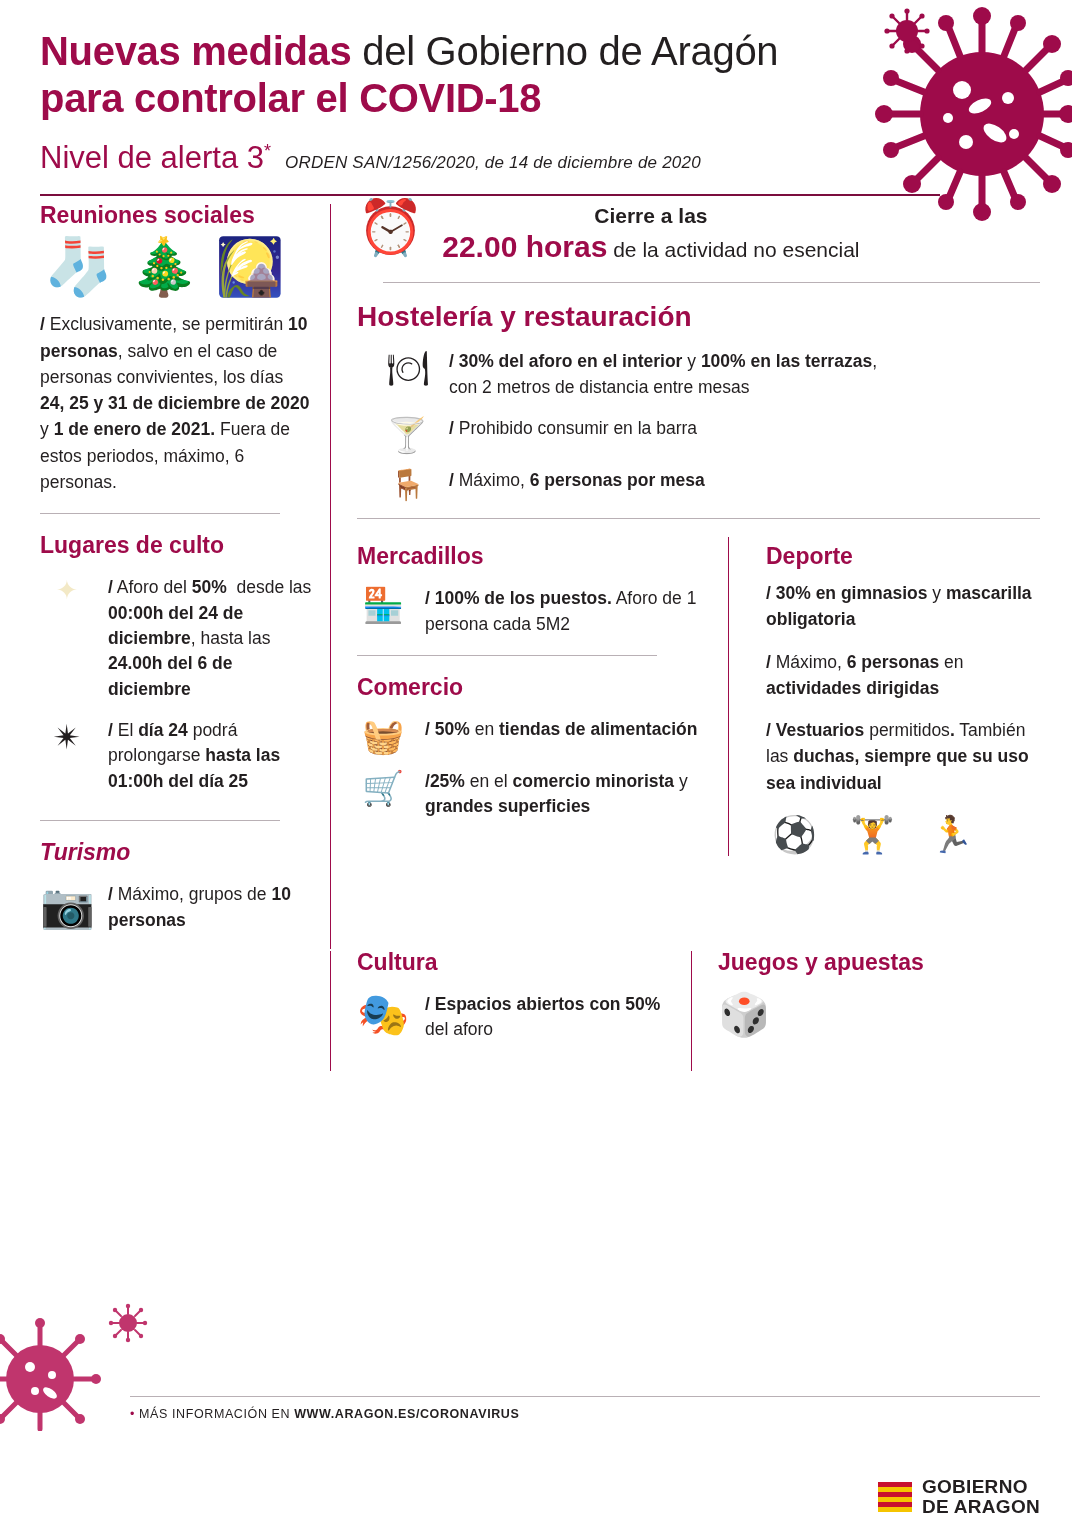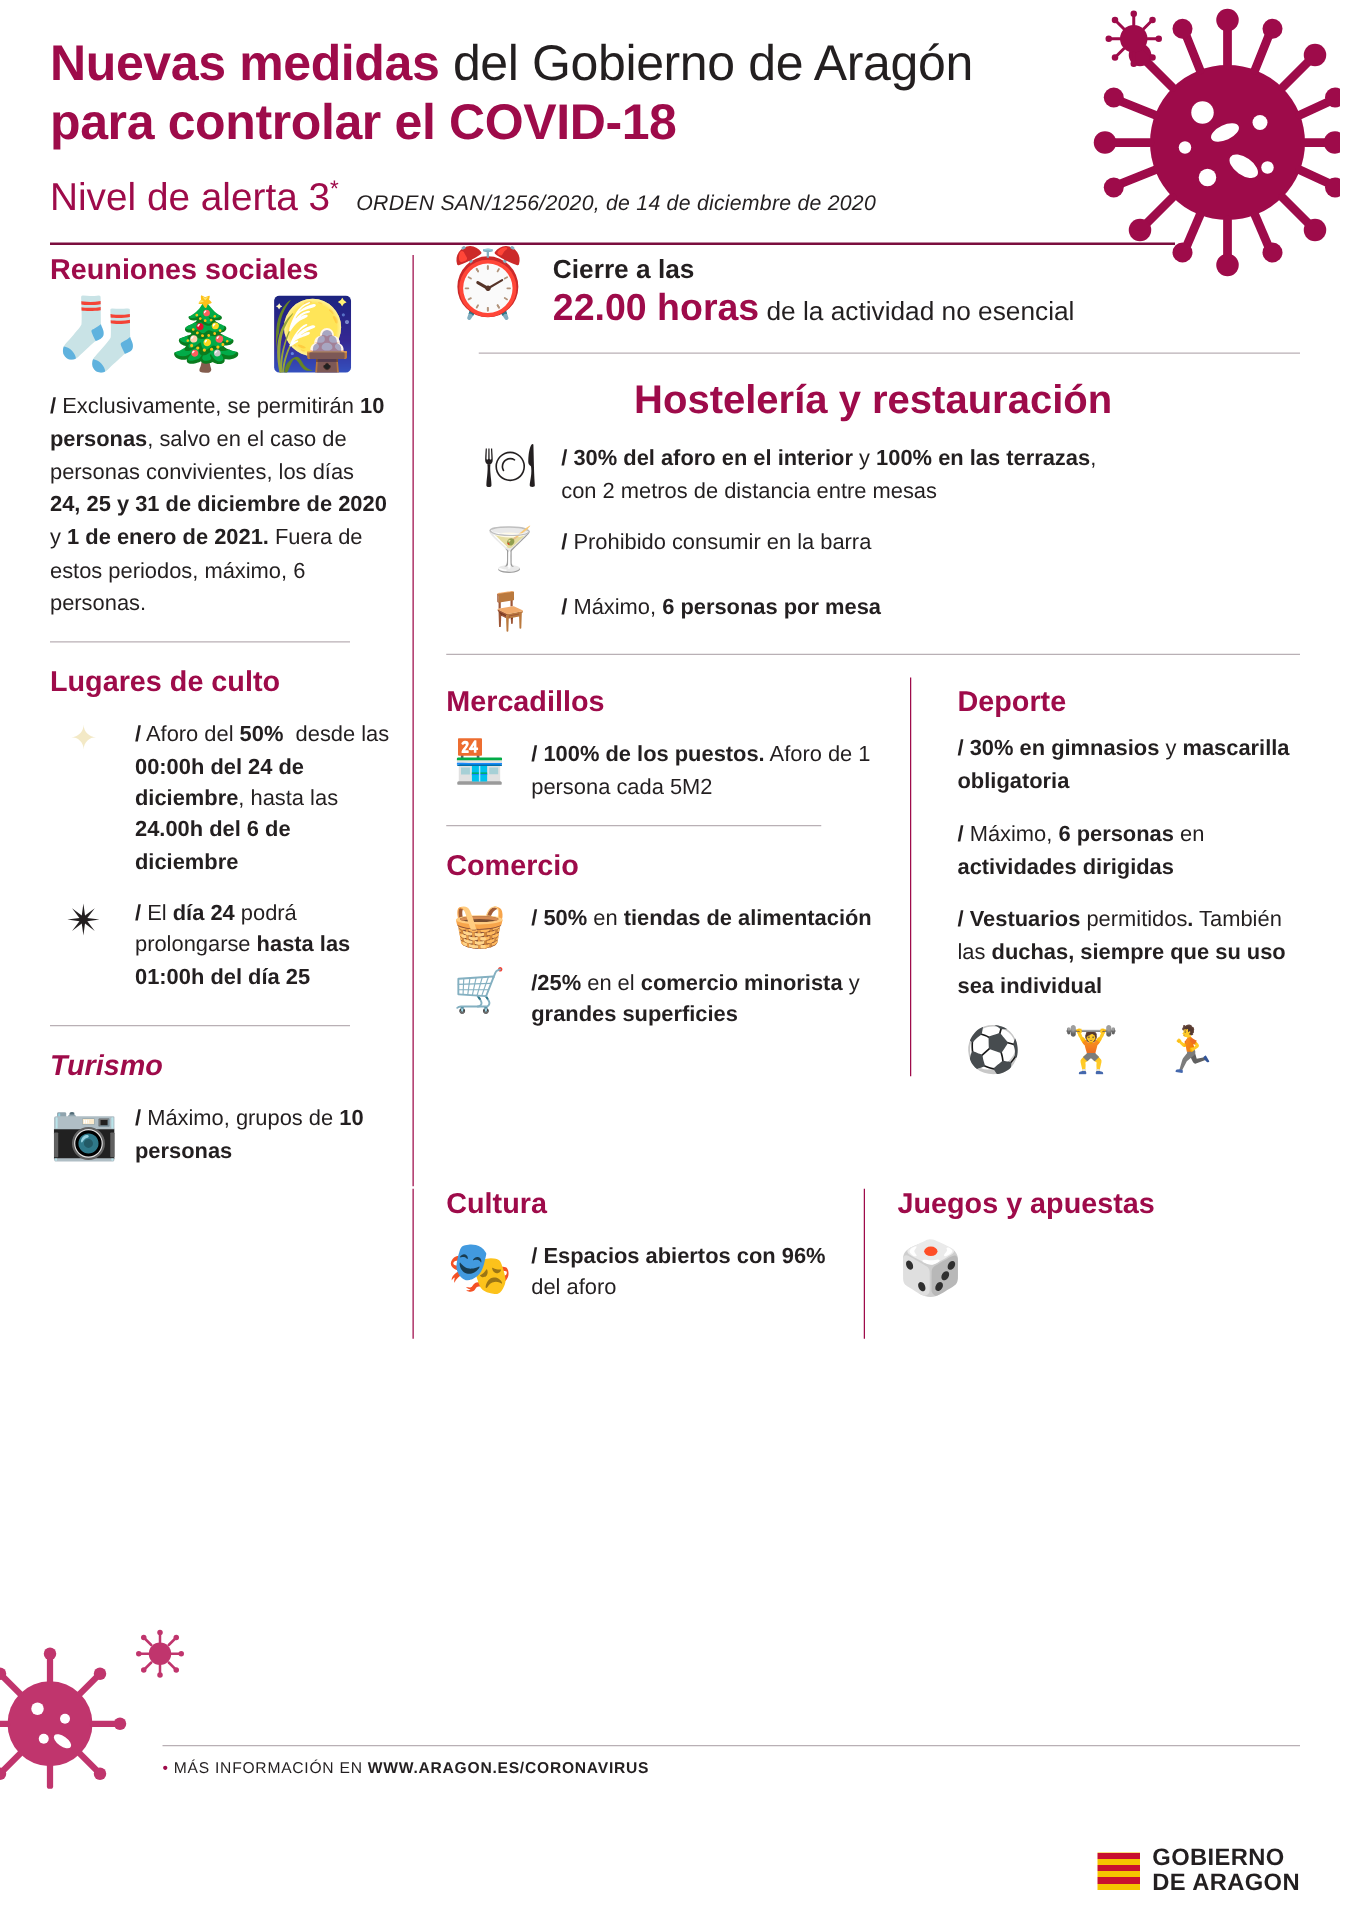--- a/index.html
+++ b/index.html
@@ -108,22 +108,21 @@
     box-sizing: border-box;
   }
 
   h2.sec {
     color: #9e0b4a;
     font-size: 23px;
     font-weight: 700;
     margin: 6px 0 10px 0;
   }
   h2.sec.big {
-    font-size: 32px;
-    text-align: center;
+    font-size: 28px;
   }
   .body-text {
     font-size: 17.5px;
     line-height: 1.5;
     color: #231f20;
   }
   .body-text b { font-weight: 700; }
   .slash { font-weight: 700; }
 
   .rule {
@@ -139,20 +138,21 @@
     display: flex;
     align-items: flex-start;
     gap: 18px;
     margin-top: 4px;
   }
   .closing-texts { padding-top: 4px; }
   .closing-line1 {
     font-size: 21px;
     font-weight: 700;
     color: #231f20;
+    text-align: center;
   }
   .closing-line2 {
     font-size: 21px;
     margin-top: 2px;
   }
   .closing-line2 .hour {
     color: #9e0b4a;
     font-size: 30px;
     font-weight: 700;
   }
@@ -504,21 +504,21 @@
   </div>
 
   <div class="bottom-row" style="margin-top:-6px;">
     <div class="b-col b-left"></div>
     <div class="vline" style="height:120px;"></div>
     <div class="b-col b-mid">
       <h2 class="sec">Cultura</h2>
       <div class="item">
         <div class="ico" style="font-size:42px;">🎭</div>
         <div class="txt">
-          <span class="slash">/</span> <b>Espacios abiertos con 96%</b> del aforo
+          <span class="slash">/</span> <b>Espacios abiertos con 50%</b> del aforo
         </div>
       </div>
     </div>
     <div class="vline" style="height:120px;"></div>
     <div class="b-col b-right">
       <h2 class="sec">Juegos y apuestas</h2>
       <div class="item">
         <div class="ico" style="font-size:42px;">🎲</div>
       </div>
     </div>

